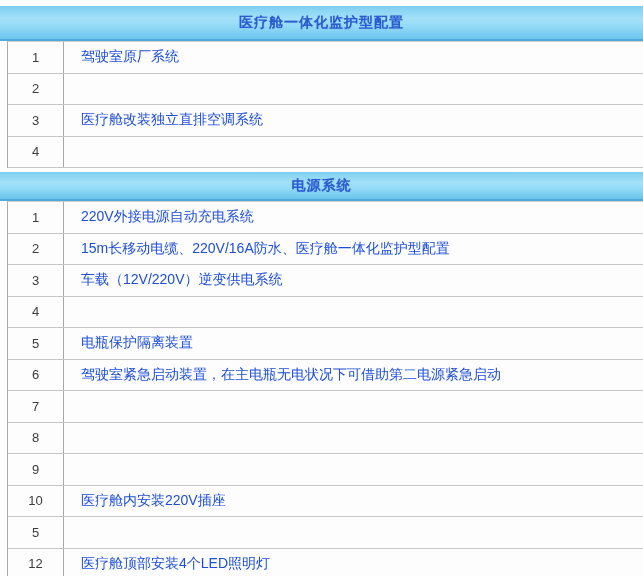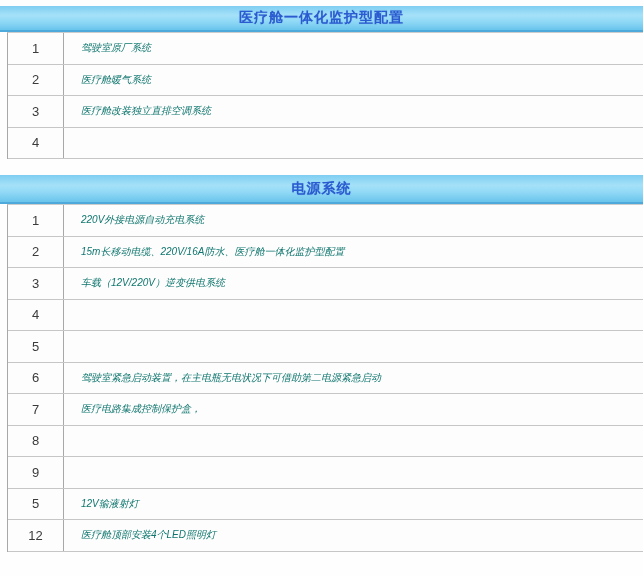--- a/index.html
+++ b/index.html
@@ -27,22 +27,22 @@
     align-items: center;
     justify-content: center;
     background: linear-gradient(180deg, #7ecef2 0%, #a5e1f8 38%, #93daf6 62%, #6ac4ec 100%);
     border-bottom: 2px solid #4da9da;
     color: #2b5bd0;
     font-weight: bold;
     font-size: 14px;
     letter-spacing: 1px;
     text-shadow: 0 0 1px rgba(43,91,208,0.35);
   }
-  .band.first { height: 26px; }
-  .band.second { height: 29px; margin-top: 16px; }
+  .band.first { height: 35px; }
+  .band.second { height: 29px; margin-top: 4px; }
   .ttable {
     box-sizing: border-box;
     margin-left: 7px;
     width: 636px;
     border-top: 1px solid #cccccc;
     border-left: 1px solid #a8a8a8;
   }
   .trow {
     box-sizing: border-box;
     display: flex;
@@ -61,44 +61,42 @@
     justify-content: center;
     font-size: 13px;
     color: #3b3b3b;
   }
   .cell-desc {
     box-sizing: border-box;
     flex: 1 1 auto;
     display: flex;
     align-items: center;
     padding-left: 17px;
-    font-size: 10px;
-    color: #0f766e;
+    font-size: 14px;
+    color: #1d4ed8;
     white-space: pre;
     overflow: hidden;
-    font-style: italic;
   }
 </style>
 </head>
 <body>
 
 <div class="page">
 
   <div class="band first">
     <span>医疗舱一体化监护型配置</span>
   </div>
 
   <div class="ttable">
       <div class="trow">
         <div class="cell-num">1</div>
         <div class="cell-desc">驾驶室原厂系统</div>
       </div>
       <div class="trow">
         <div class="cell-num">2</div>
-        <div class="cell-desc">医疗舱暖气系统</div>
       </div>
       <div class="trow">
         <div class="cell-num">3</div>
         <div class="cell-desc">医疗舱改装独立直排空调系统</div>
       </div>
       <div class="trow">
         <div class="cell-num">4</div>
       </div>
     </div>
 
@@ -117,38 +115,41 @@
       </div>
       <div class="trow">
         <div class="cell-num">3</div>
         <div class="cell-desc">车载（12V/220V）逆变供电系统</div>
       </div>
       <div class="trow">
         <div class="cell-num">4</div>
       </div>
       <div class="trow">
         <div class="cell-num">5</div>
+        <div class="cell-desc">电瓶保护隔离装置</div>
       </div>
       <div class="trow">
         <div class="cell-num">6</div>
         <div class="cell-desc">驾驶室紧急启动装置，在主电瓶无电状况下可借助第二电源紧急启动</div>
       </div>
       <div class="trow">
         <div class="cell-num">7</div>
-        <div class="cell-desc">医疗电路集成控制保护盒，</div>
       </div>
       <div class="trow">
         <div class="cell-num">8</div>
       </div>
       <div class="trow">
         <div class="cell-num">9</div>
       </div>
       <div class="trow">
+        <div class="cell-num">10</div>
+        <div class="cell-desc">医疗舱内安装220V插座</div>
+      </div>
+      <div class="trow">
         <div class="cell-num">5</div>
-        <div class="cell-desc">12V输液射灯</div>
       </div>
       <div class="trow">
         <div class="cell-num">12</div>
         <div class="cell-desc">医疗舱顶部安装4个LED照明灯</div>
       </div>
     </div>
 
 </div>
 
 </body></html>

